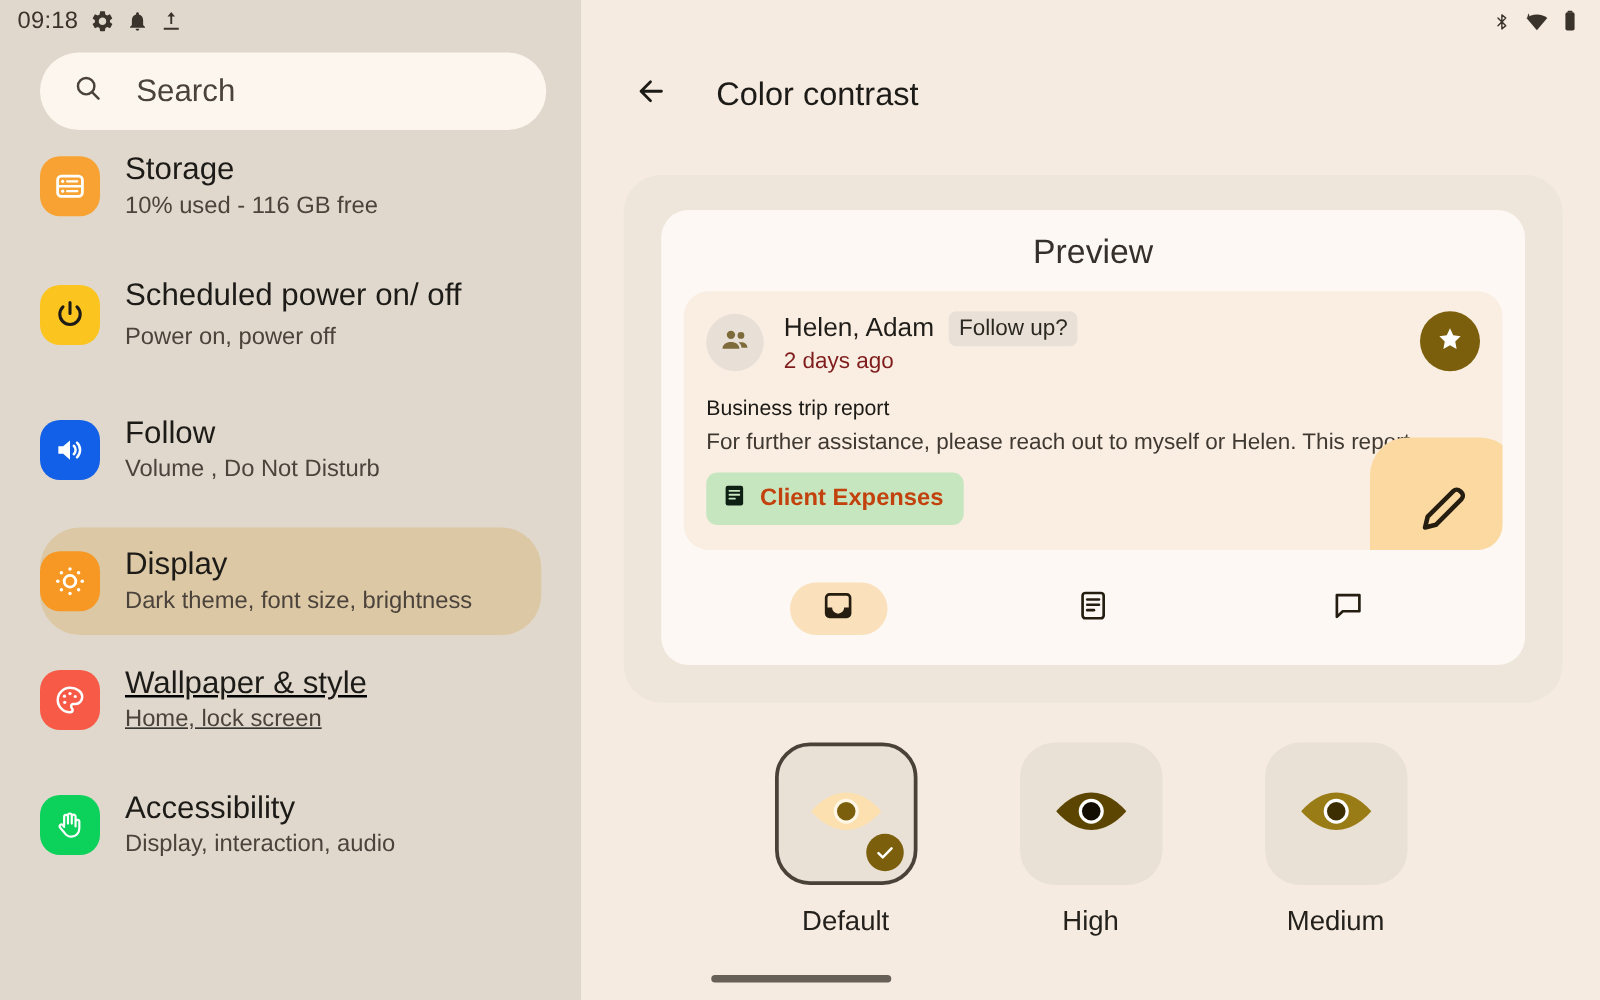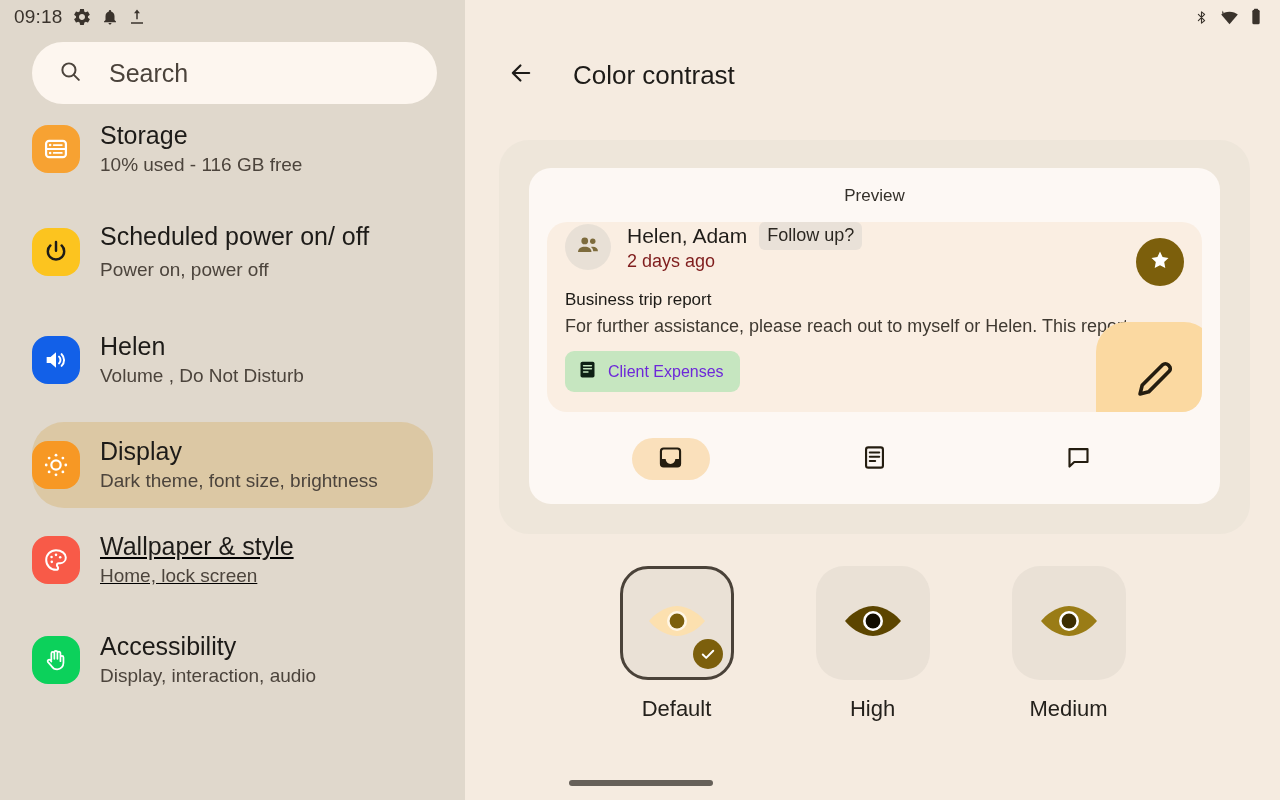--- a/index.html
+++ b/index.html
@@ -84,27 +84,27 @@
     background: #EEE6DA;
     border-radius: 30px;
     padding: 28px 30px 30px 30px;
   }
   .preview-surface {
     background: #FDF8F4;
     border-radius: 22px;
     padding: 18px 0 24px 0;
   }
   .preview-label {
-    text-align: center; font-size: 17px; color: #34302A; margin-bottom: 16px;
+    text-align: center; font-size: 27px; color: #34302A; margin-bottom: 16px;
   }
   .mail-card {
     background: #FAEEE2;
     border-radius: 20px;
     margin: 0 18px;
-    padding: 0 20px 20px 18px;
+    padding: 16px 20px 20px 18px;
     position: relative;
     overflow: hidden;
   }
   .mail-head { display: flex; align-items: flex-start; gap: 16px; }
   .avatar {
     width: 46px; height: 46px; border-radius: 50%;
     background: #E8E0D6; display: flex; align-items: center; justify-content: center;
     flex: 0 0 46px; margin-top: 2px;
   }
   .mh-text { display: flex; flex-direction: column; gap: 1px; }
@@ -126,21 +126,21 @@
   .mail-body {
     font-size: 18px; color: #3F3931; margin-top: 6px;
     white-space: nowrap; overflow: hidden;
   }
   .chip-label {
     display: inline-flex; align-items: center; gap: 10px;
     background: #C6E6C0; border-radius: 9px;
     padding: 8px 16px 8px 12px; margin-top: 14px;
     cursor: pointer;
   }
-  .chip-label-text { font-size: 16px; color: #6d28d9; }
+  .chip-label-text { font-size: 19px; color: #c2410c; font-weight: bold; }
   .fab {
     position: absolute; right: -12px; bottom: -28px;
     width: 118px; height: 118px; border-radius: 30px;
     background: #FBD9A1; display: flex; align-items: center; justify-content: center;
     cursor: pointer;
   }
   .navrow {
     display: flex; align-items: center; justify-content: space-around;
     margin-top: 26px; padding: 0 40px;
   }
@@ -247,21 +247,21 @@
 
       <div class="row" style="min-height:96px;">
         <div class="icobox" style="background:#1260E8;">
           <svg width="28" height="28" viewBox="0 0 24 24">
               <path fill="#fff" d="M4 9.5v5h3.3L12 18.6V5.4L7.3 9.5H4z"></path>
               <path d="M14.6 9.1a4 4 0 0 1 0 5.8" fill="none" stroke="#fff" stroke-width="1.7" stroke-linecap="round"></path>
               <path d="M16.8 7a7 7 0 0 1 0 10" fill="none" stroke="#fff" stroke-width="1.7" stroke-linecap="round"></path>
             </svg>
         </div>
         <div class="rtext">
-          <span class="rtitle">Helen</span>
+          <span class="rtitle">Follow</span>
           <span class="rsub">Volume , Do Not Disturb</span>
         </div>
       </div>
 
       <div class="row sel" style="margin-top:14px;">
         <div class="row-inner">
           <div class="icobox" style="background:#F79824;">
             <svg width="28" height="28" viewBox="0 0 24 24">
                 <circle cx="12" cy="12" r="4" fill="none" stroke="#fff" stroke-width="1.9"></circle>
                 <g fill="#fff">

